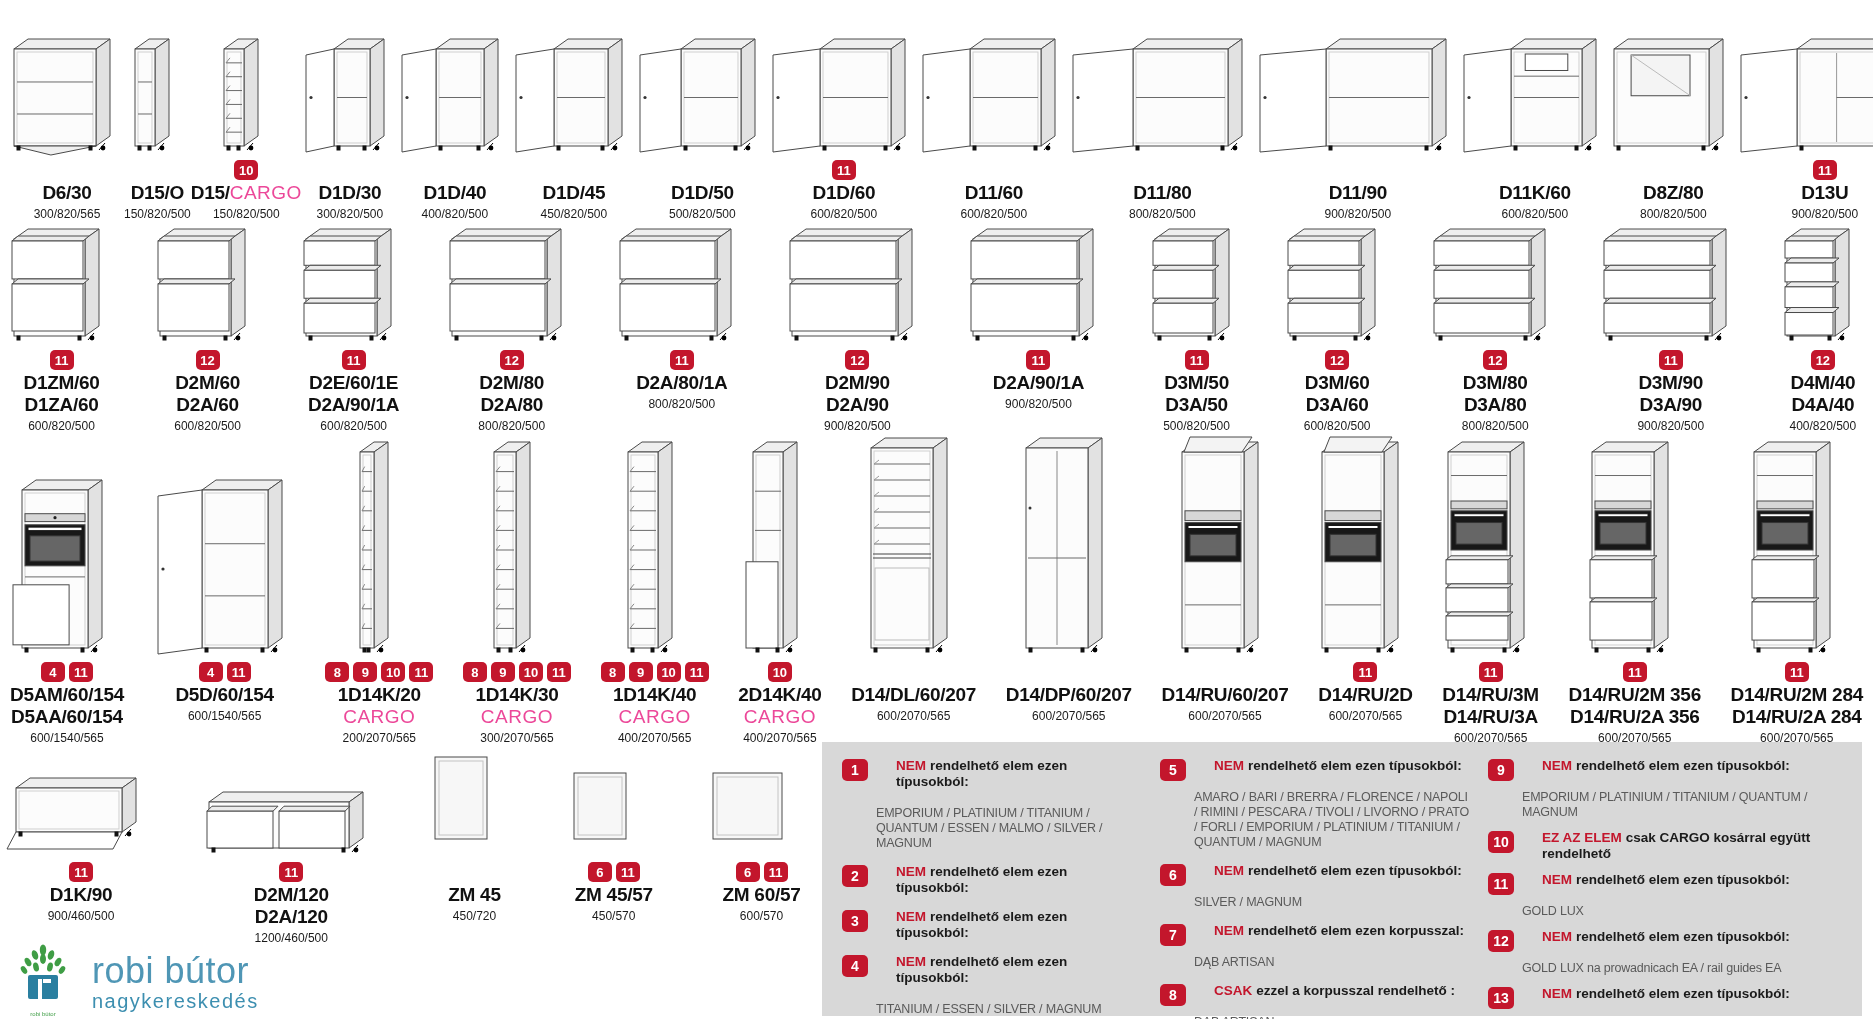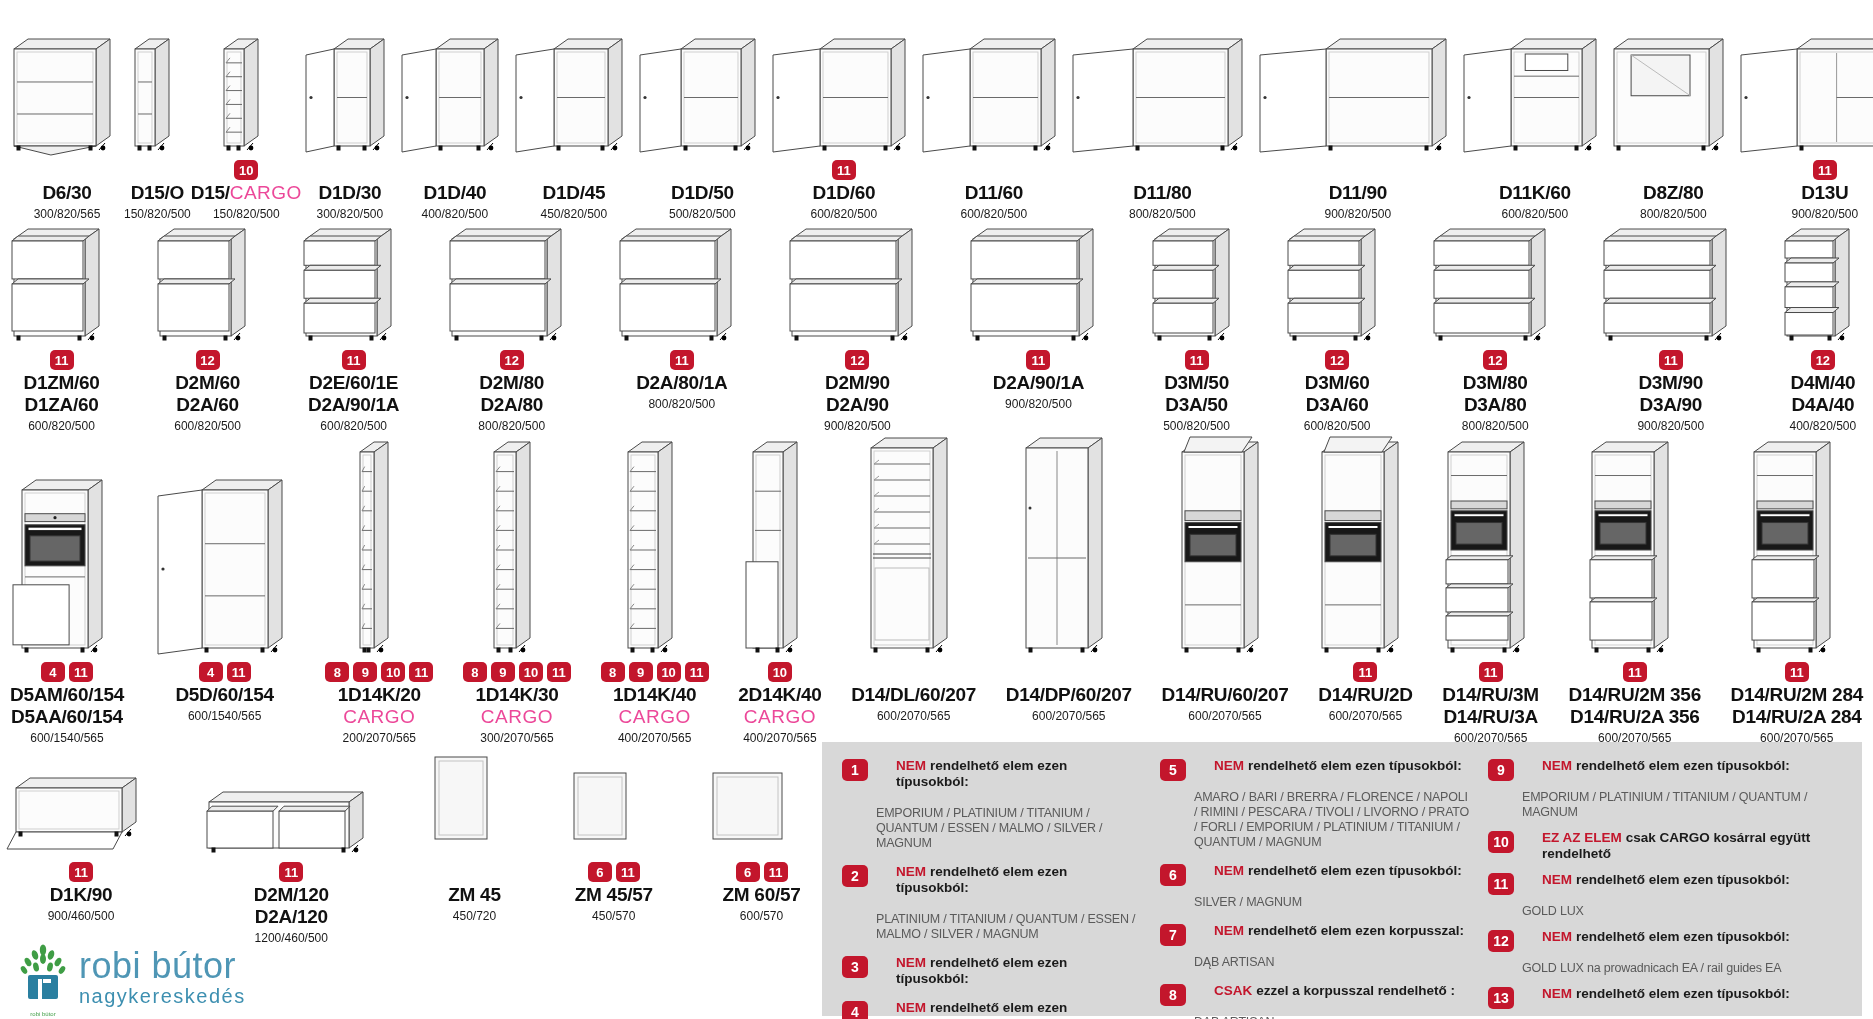--- a/index.html
+++ b/index.html
@@ -29,21 +29,21 @@
   .lg-col{display:flex;flex-direction:column;}
   .lg-col1{width:300px;} .lg-col2{width:310px;} .lg-col3{width:350px;}
   .lg-item{display:flex;gap:8px;margin-bottom:13px;}
   .lg-col3 .lg-item{margin-bottom:10px;}
   .lg-badge{flex:0 0 auto;min-width:22px;height:22px;padding:0 2px;border-radius:5px;background:#c3162c;color:#fff;
             font-size:14px;font-weight:bold;display:inline-flex;align-items:center;justify-content:center;margin-top:1px;}
   .lg-title{font-size:13.5px;font-weight:bold;color:#1a1a1a;line-height:16px;padding-left:20px;}
   .lg-title .lead{color:#c3162c;margin-right:4px;}
   .lg-detail{font-size:12.5px;color:#5a5a5a;line-height:15px;letter-spacing:-0.2px;margin-top:16px;}
   
-  #logo{position:absolute;left:14px;top:944px;display:flex;align-items:flex-start;gap:7px;}
+  #logo{position:absolute;left:14px;top:944px;display:flex;align-items:center;gap:20px;}
   .logo-txt{display:flex;flex-direction:column;margin-top:4px;}
   .logo-l1{font-size:36px;line-height:36px;color:#4f96b5;letter-spacing:0.5px;}
   .logo-l2{font-size:20px;line-height:24px;color:#3d8fb0;letter-spacing:1.5px;}
   .logo-mini{font-size:6px;color:#3f9d45;text-align:center;margin-top:1px;}
 </style>
 </head>
 <body>
 
 <div id="page">
   <div id="row1" class="row">
@@ -1113,21 +1113,20 @@
           <span class="lg-badge">1</span>
           <div>
             <div class="lg-title"><span class="lead">NEM</span>rendelhető elem ezen típusokból:</div>
             <div class="lg-detail">EMPORIUM / PLATINIUM / TITANIUM / QUANTUM / ESSEN / MALMO / SILVER / MAGNUM</div>
           </div>
         </div>
         <div class="lg-item">
           <span class="lg-badge">2</span>
           <div>
             <div class="lg-title"><span class="lead">NEM</span>rendelhető elem ezen típusokból:</div>
-            <div class="lg-detail">PLATINIUM / TITANIUM / QUANTUM / ESSEN / MALMO / SILVER / MAGNUM</div>
           </div>
         </div>
         <div class="lg-item">
           <span class="lg-badge">3</span>
           <div>
             <div class="lg-title"><span class="lead">NEM</span>rendelhető elem ezen típusokból:</div>
           </div>
         </div>
         <div class="lg-item">
           <span class="lg-badge">4</span>

